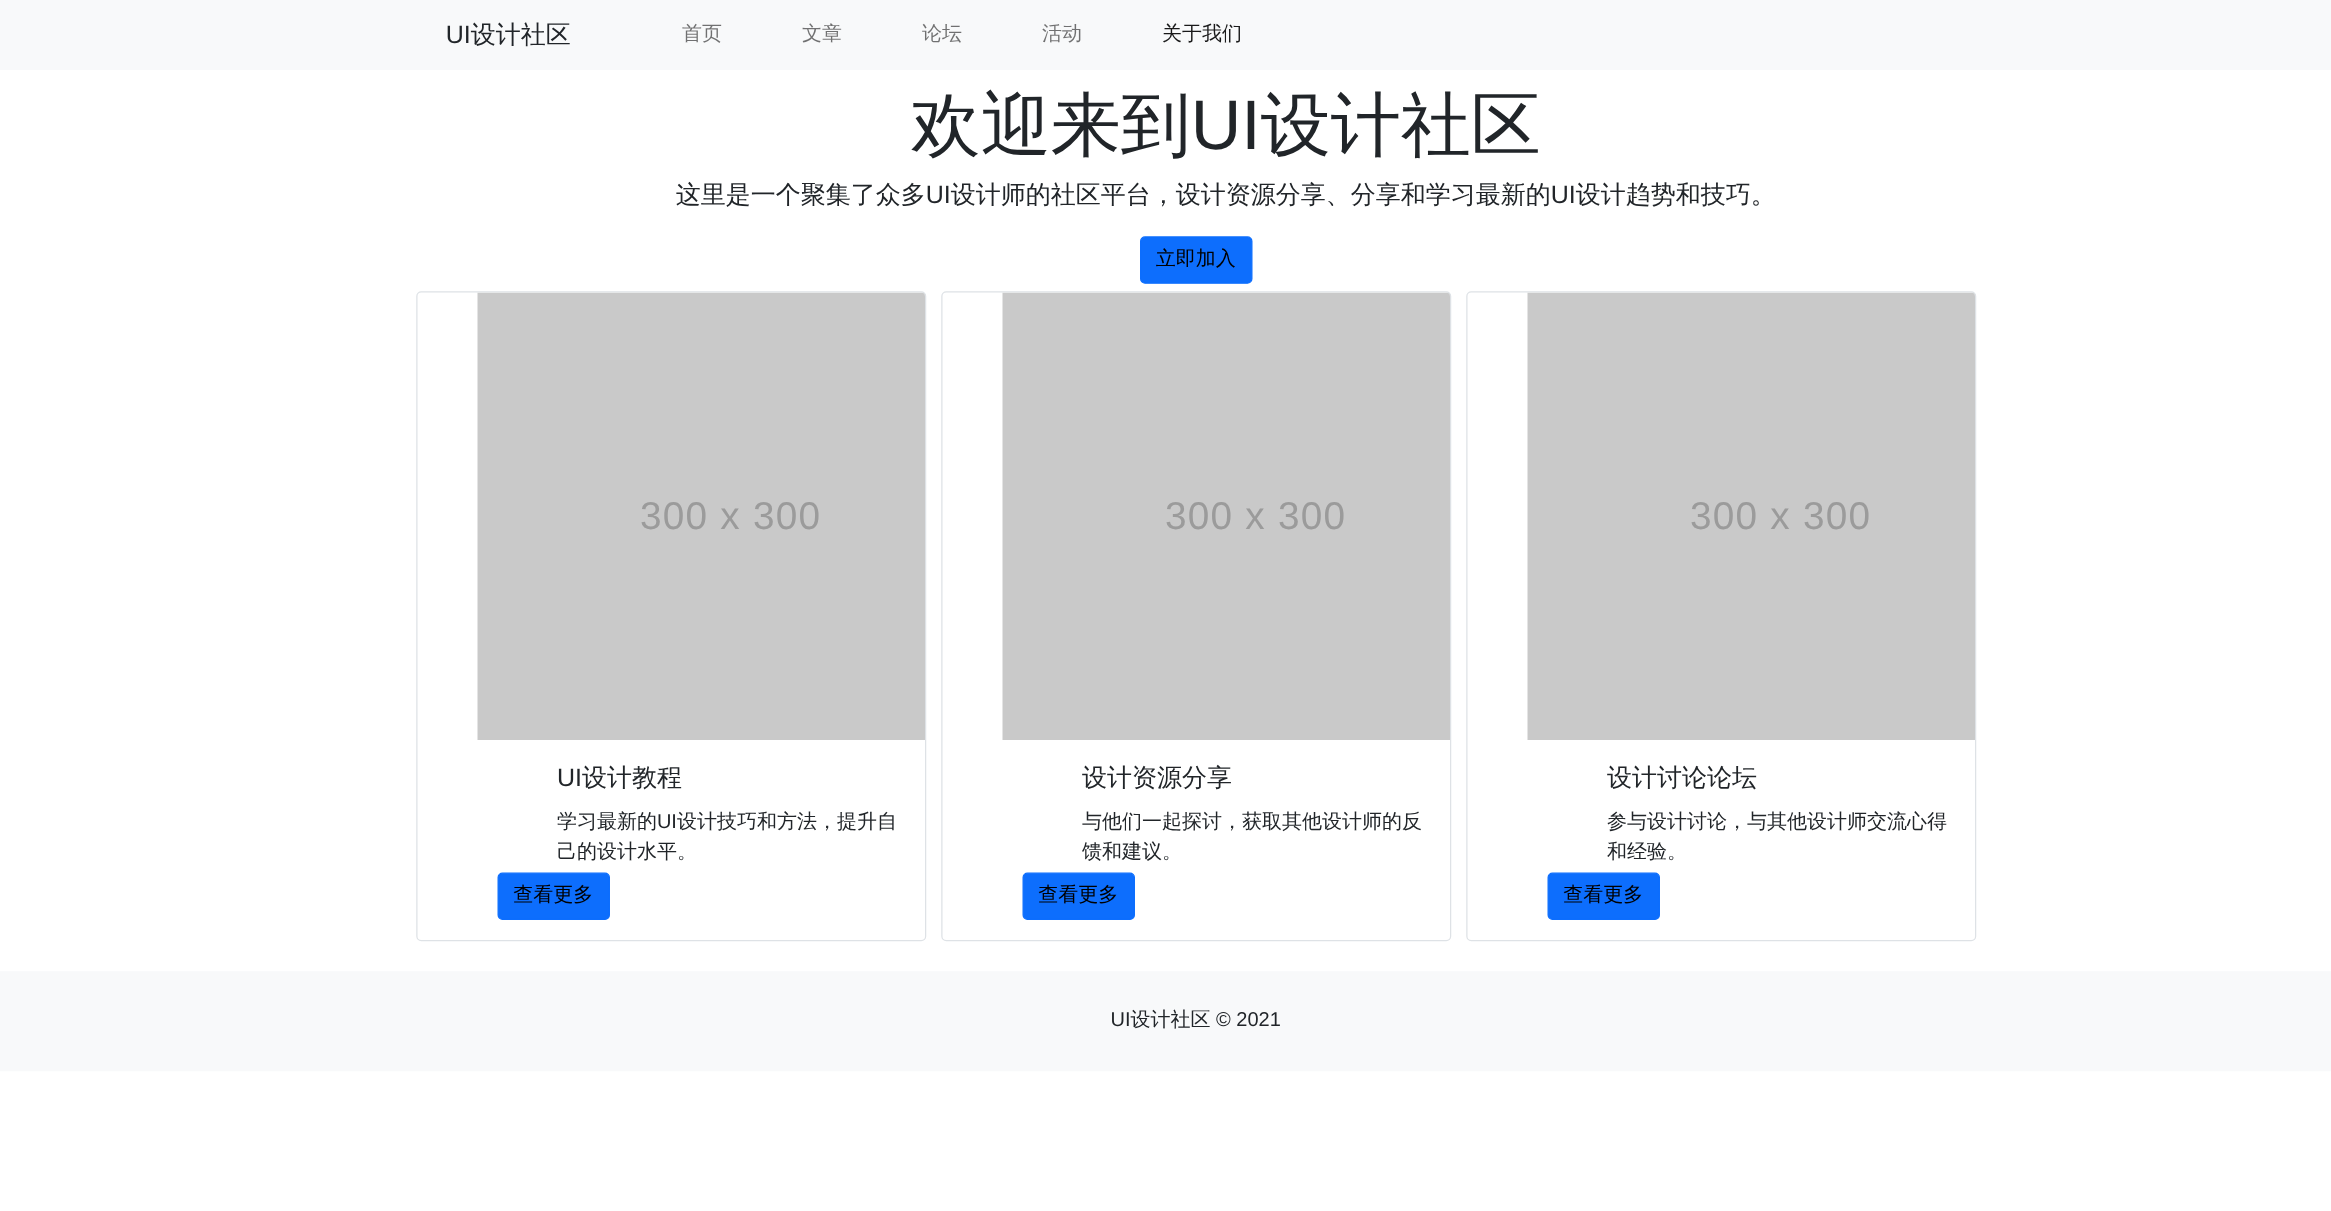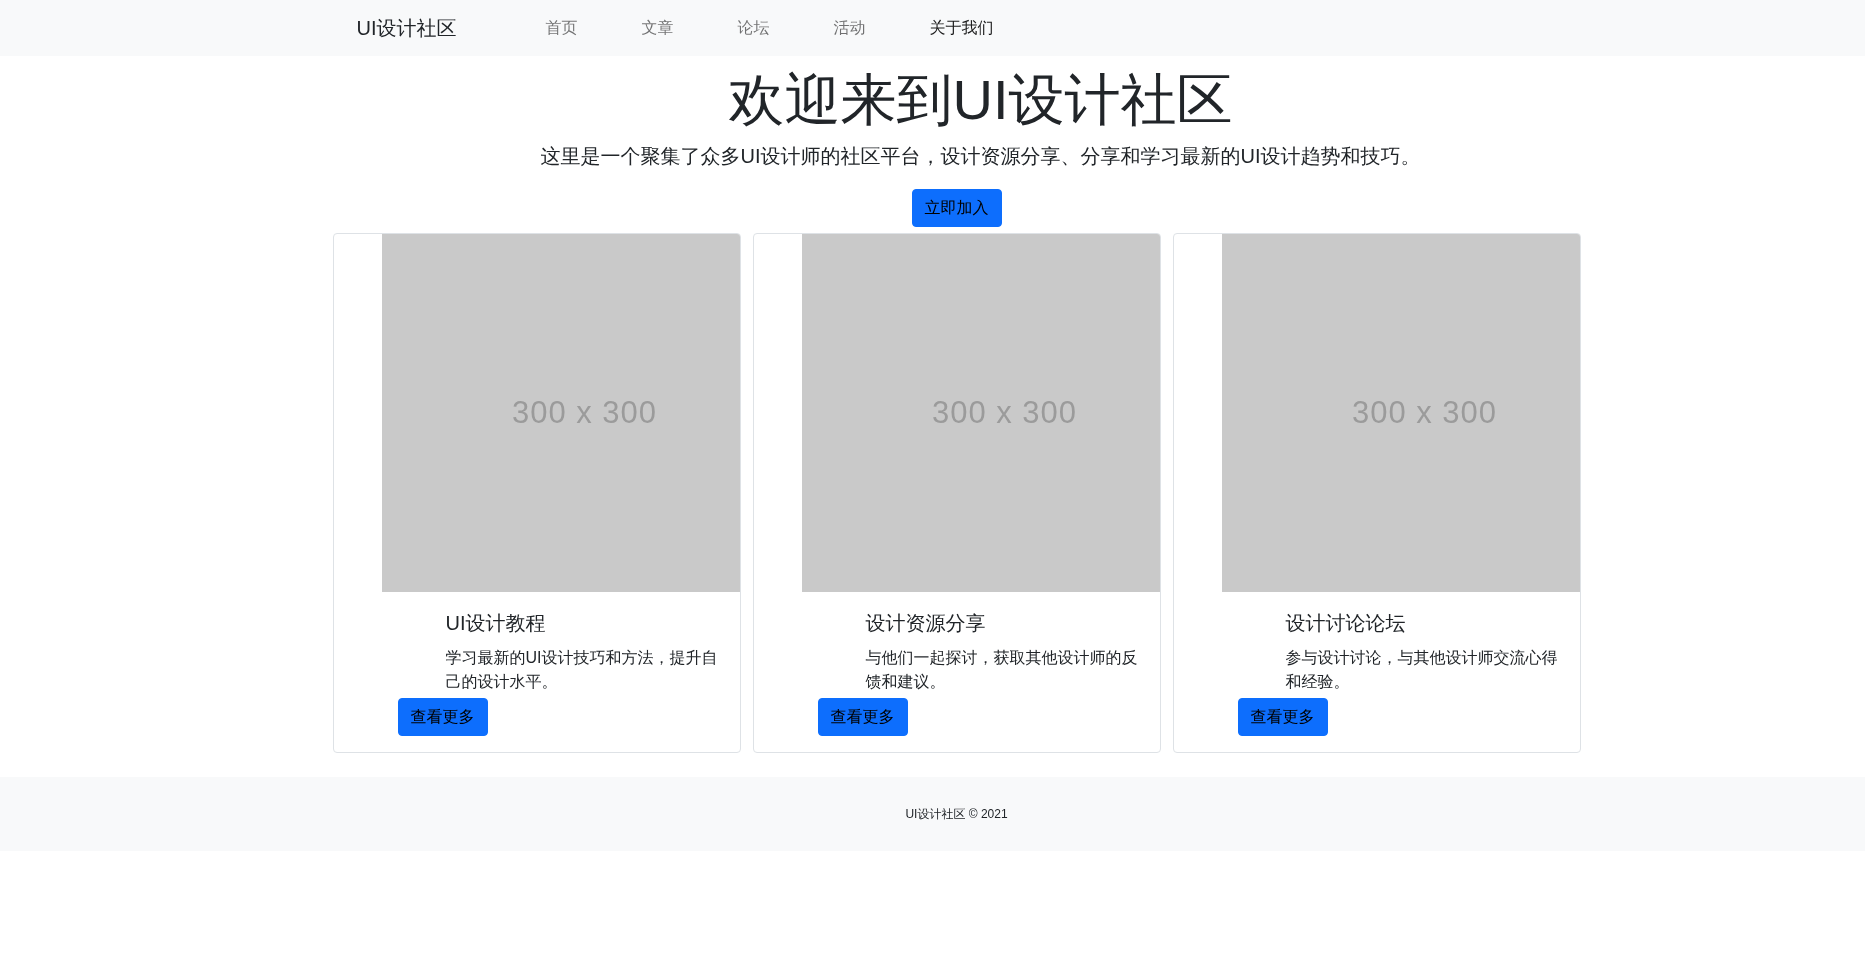--- a/index.html
+++ b/index.html
@@ -53,21 +53,21 @@
     display:flex;align-items:center;justify-content:center;
     color:var(--placeholder-text);font-size:31px;letter-spacing:1px;user-select:none;
   }
   .card-body{padding:16px;}
   .card-title{font-size:20px;font-weight:500;margin:0 0 8px;}
   .card-text{font-size:16px;margin:0 0 4px;}
 
   
   .footer{
     margin-top:24px;background:var(--footer-bg);
-    padding:28px 0;text-align:center;font-size:12px;color:var(--text-dark);
+    padding:28px 0;text-align:center;font-size:16px;color:var(--text-dark);
   }
 </style>
 </head>
 <body>
 
 <header class="navbar">
   <div class="container">
     <a class="brand">UI设计社区</a>
     <ul class="nav">
       <li>

